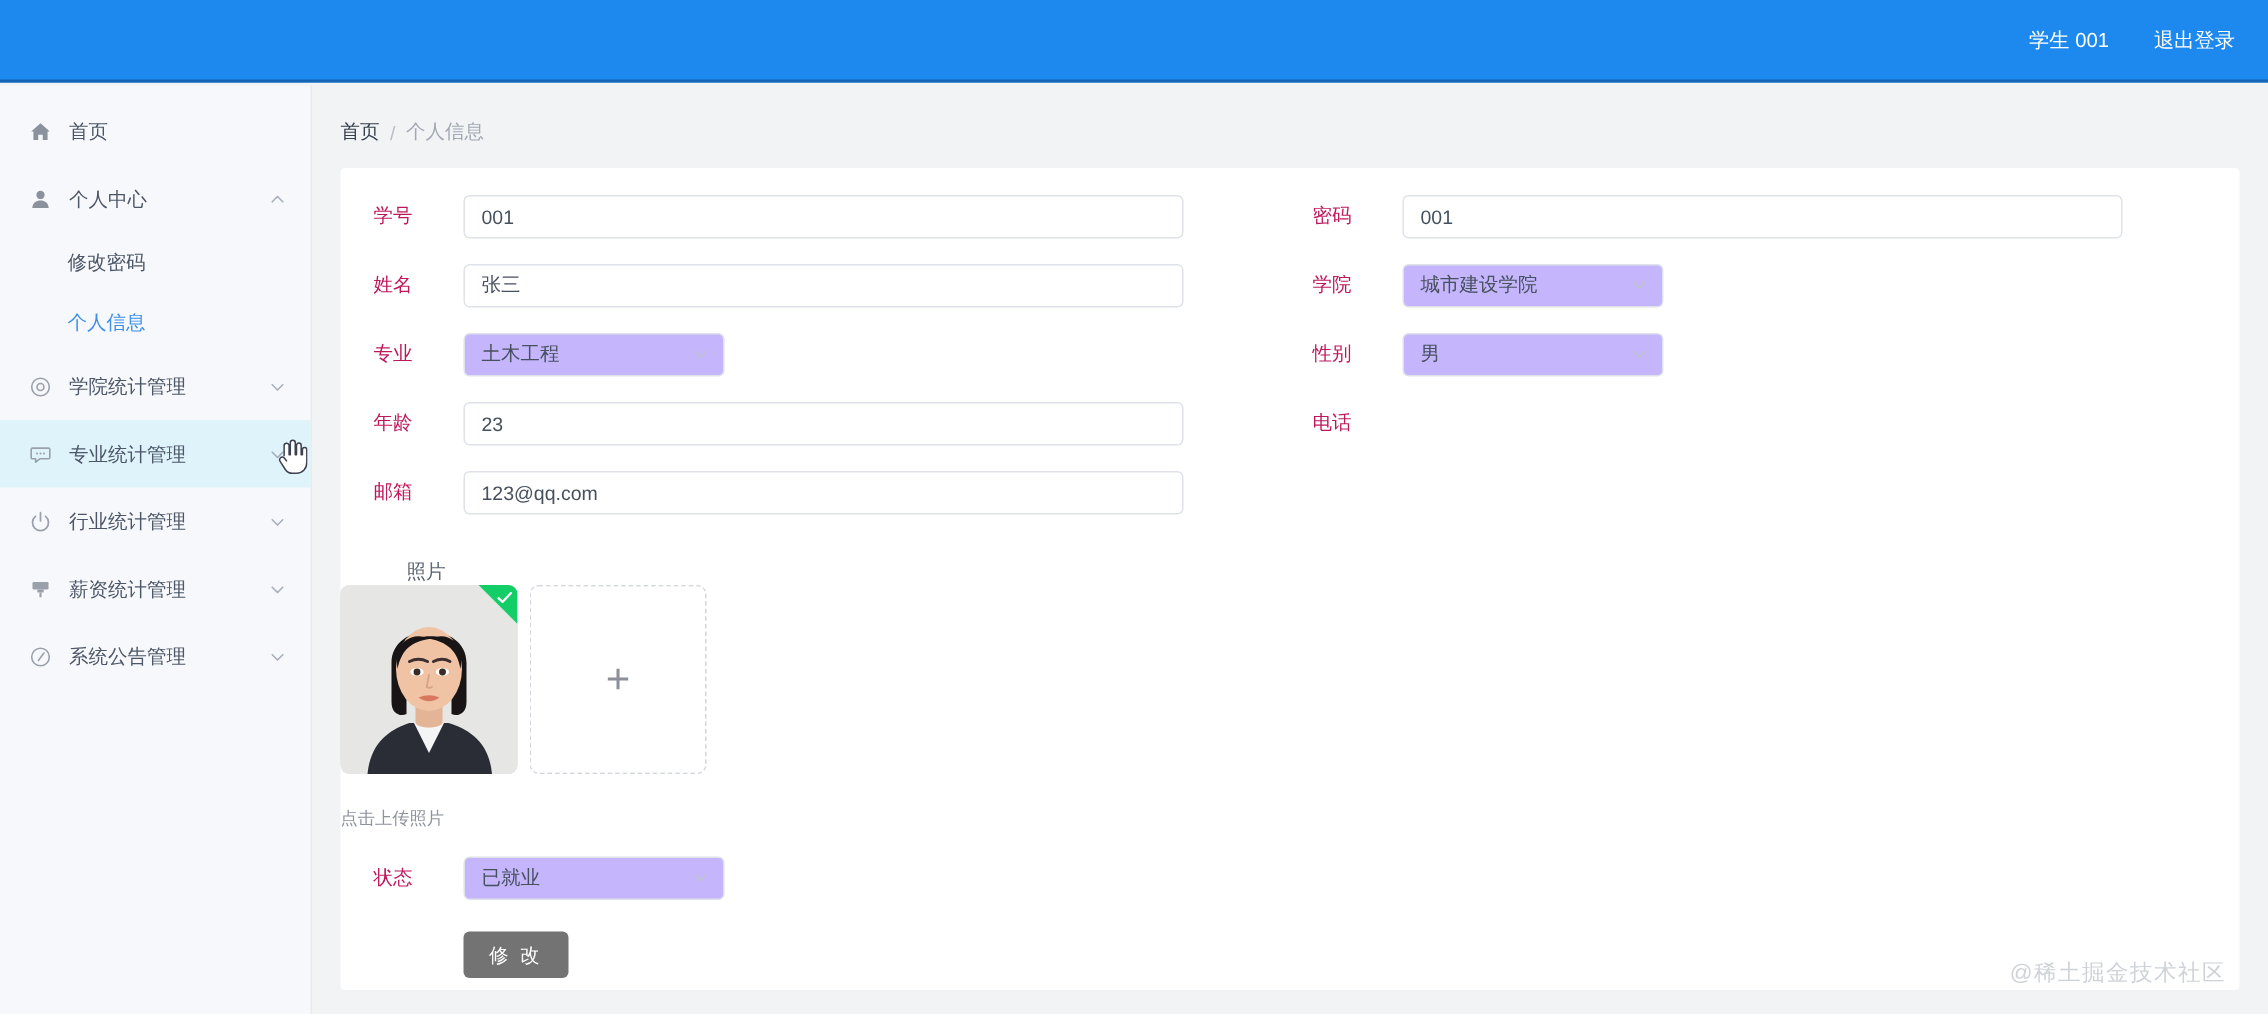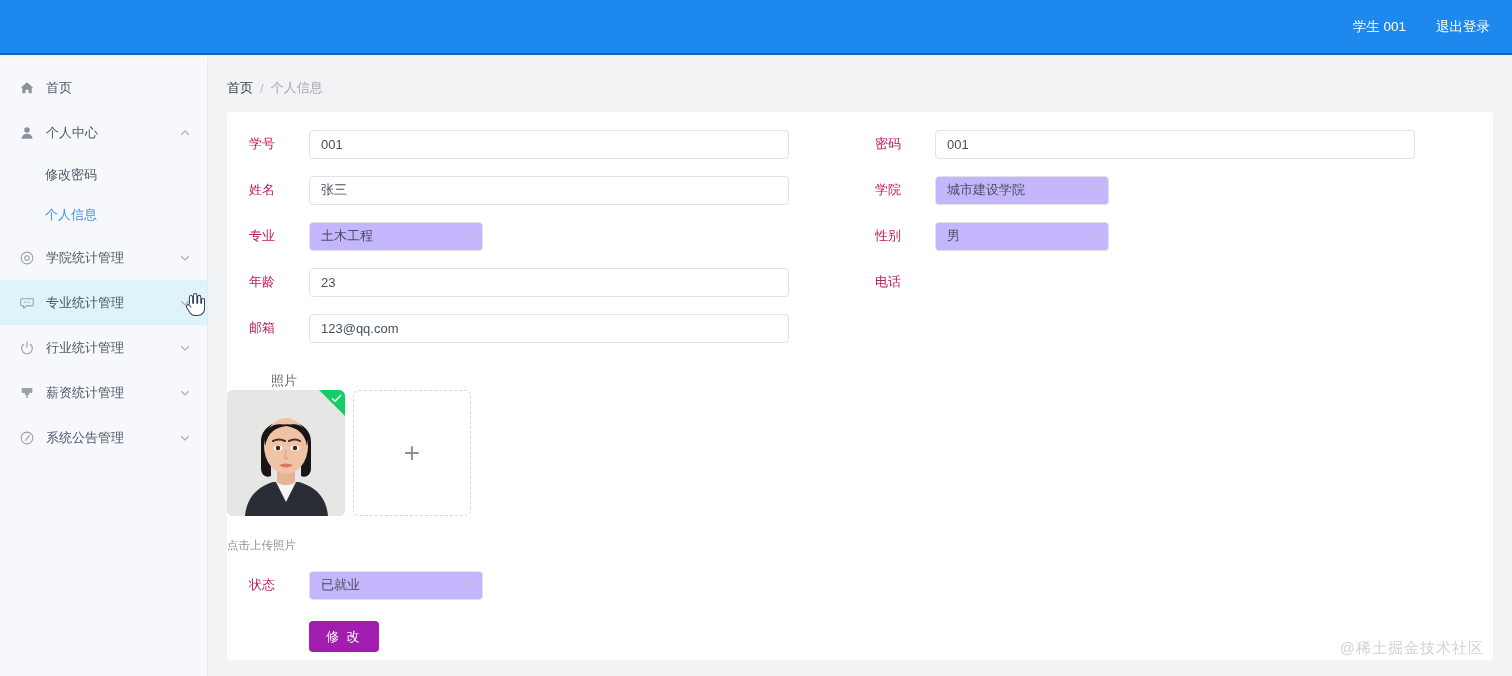--- a/index.html
+++ b/index.html
@@ -170,21 +170,21 @@
   }
   .uploader .plus { font-size: 28px; line-height: 1; font-weight: 300; color: #8c9198; }
   .photo-hint {
     margin-top: 22px; margin-left: 0px;
     font-size: 11.5px; color: #8d929c;
   }
 
   .submit-row { margin-top: 22px; display: flex; }
   .submit-spacer { width: 82px; }
   .btn-primary {
-    background: #a21caf; color: #fff;
+    background: #737373; color: #fff;
     border: none; border-radius: 4px;
     height: 31px; padding: 0 17px;
     font-size: 13px; letter-spacing: 2px;
     cursor: pointer; font-family: inherit;
   }
 
   .watermark {
     position: absolute; right: 28px; bottom: 18px;
     font-size: 15px; color: #cfd3d8;
     letter-spacing: 1px;

